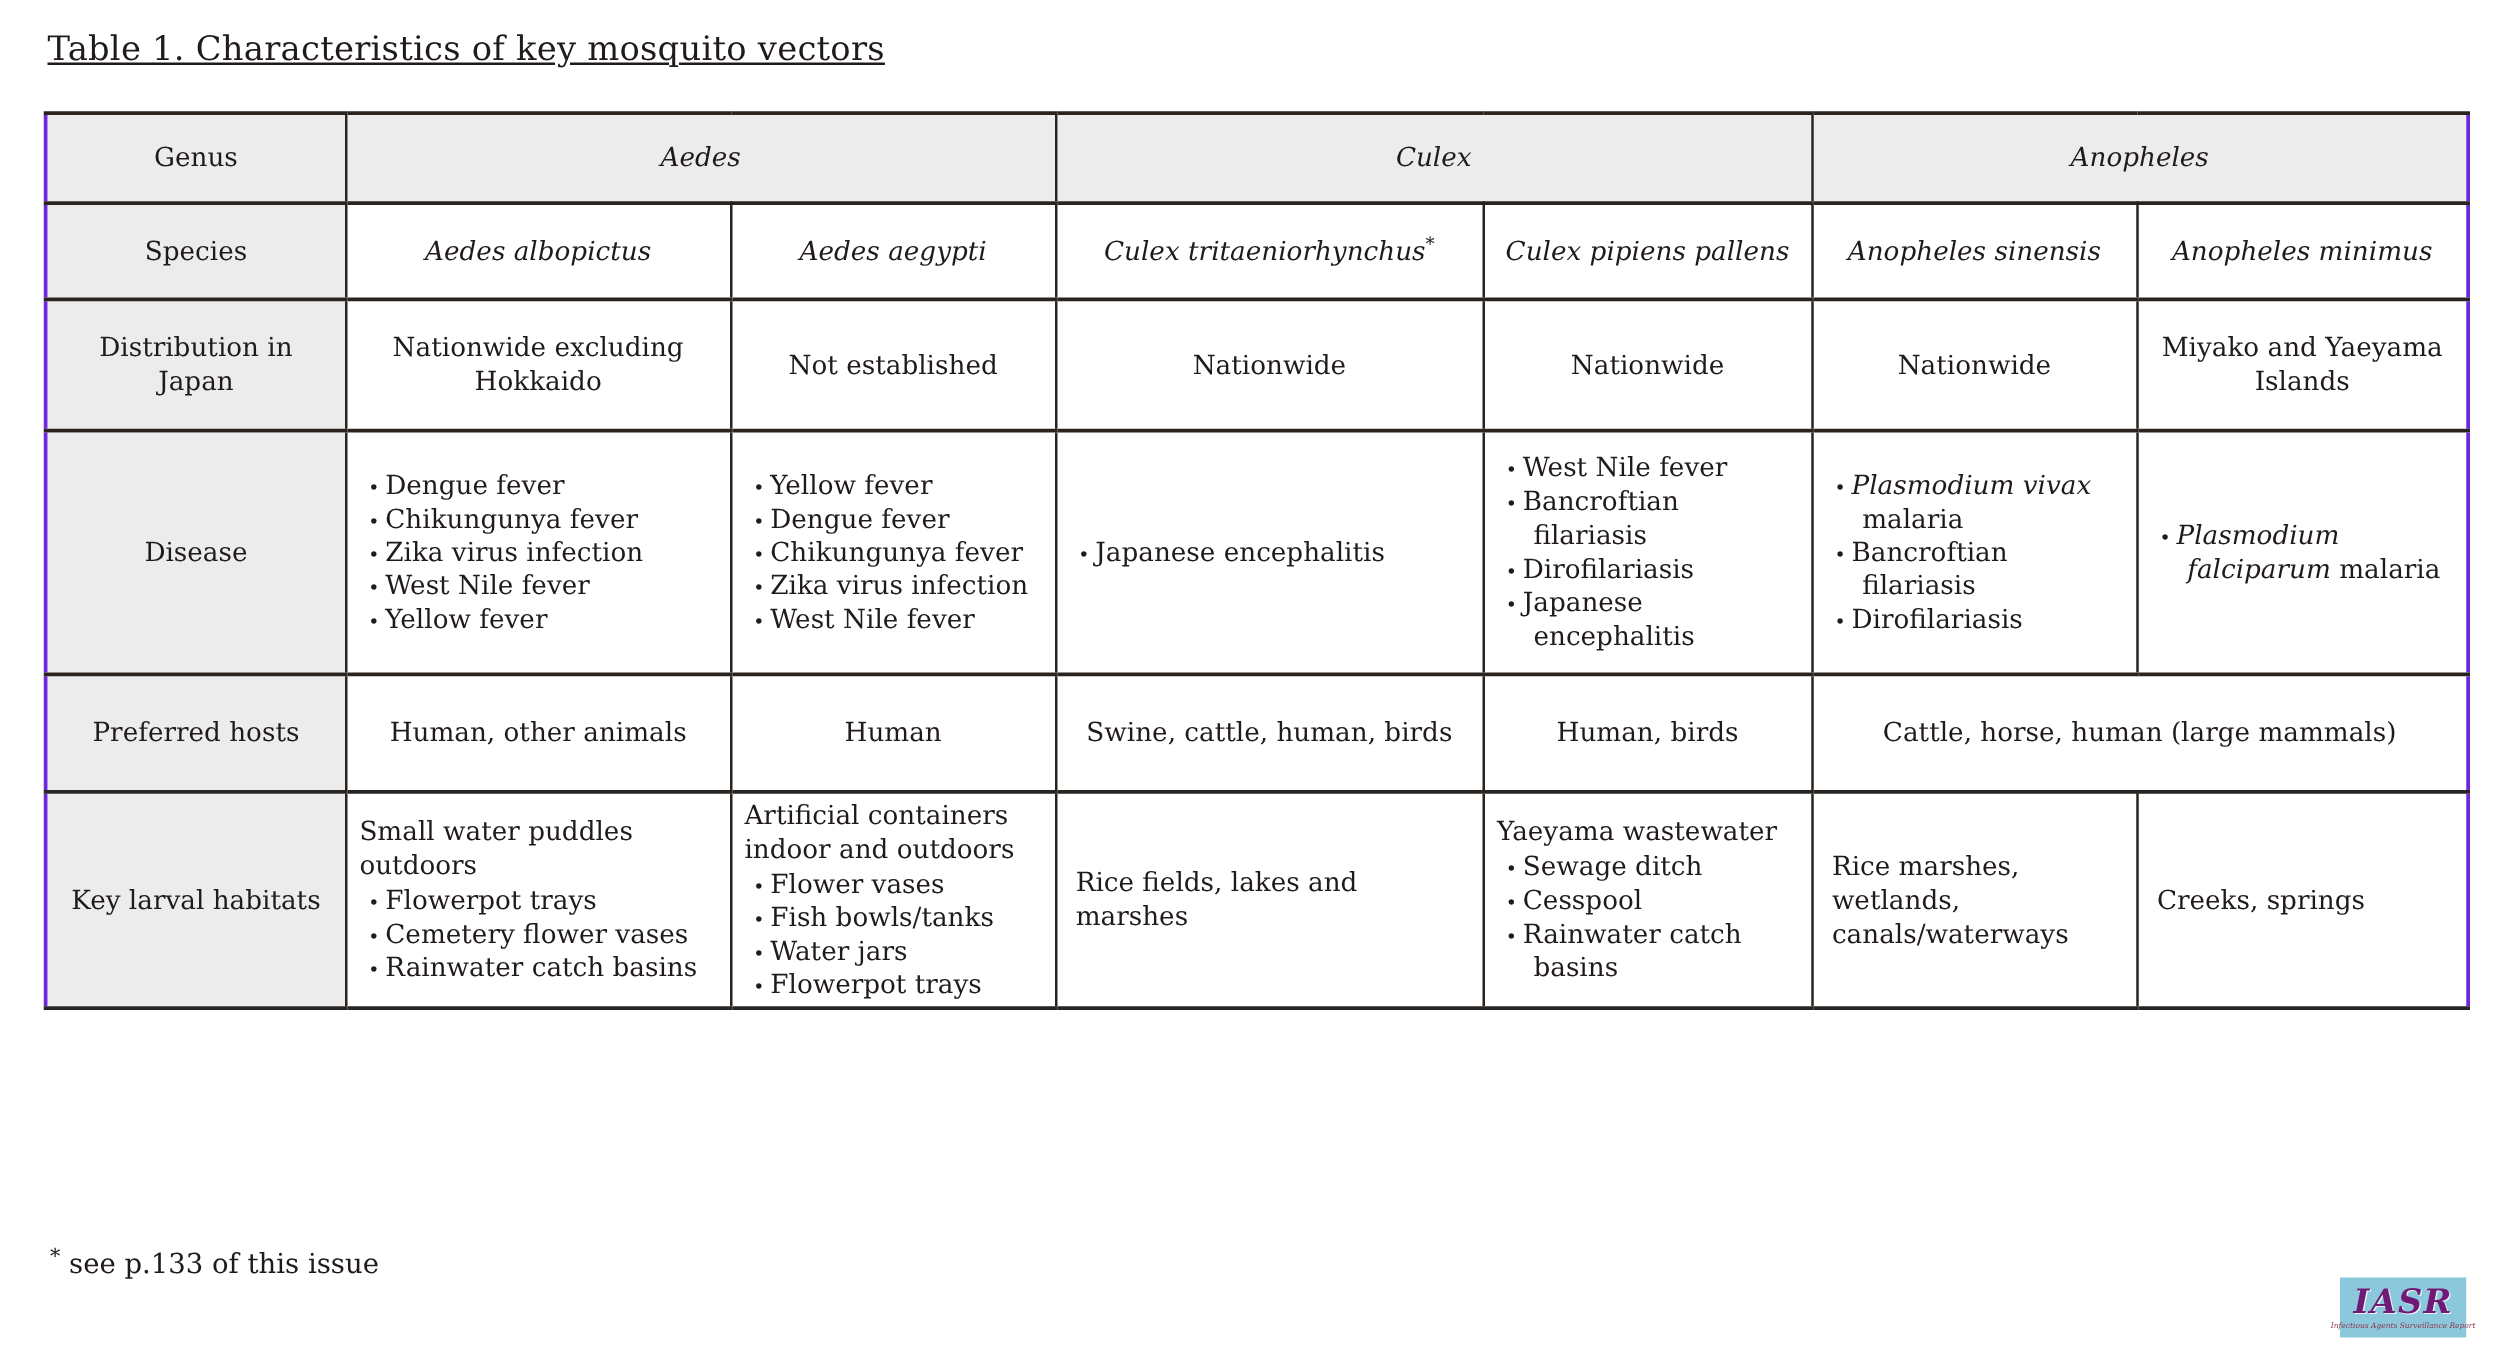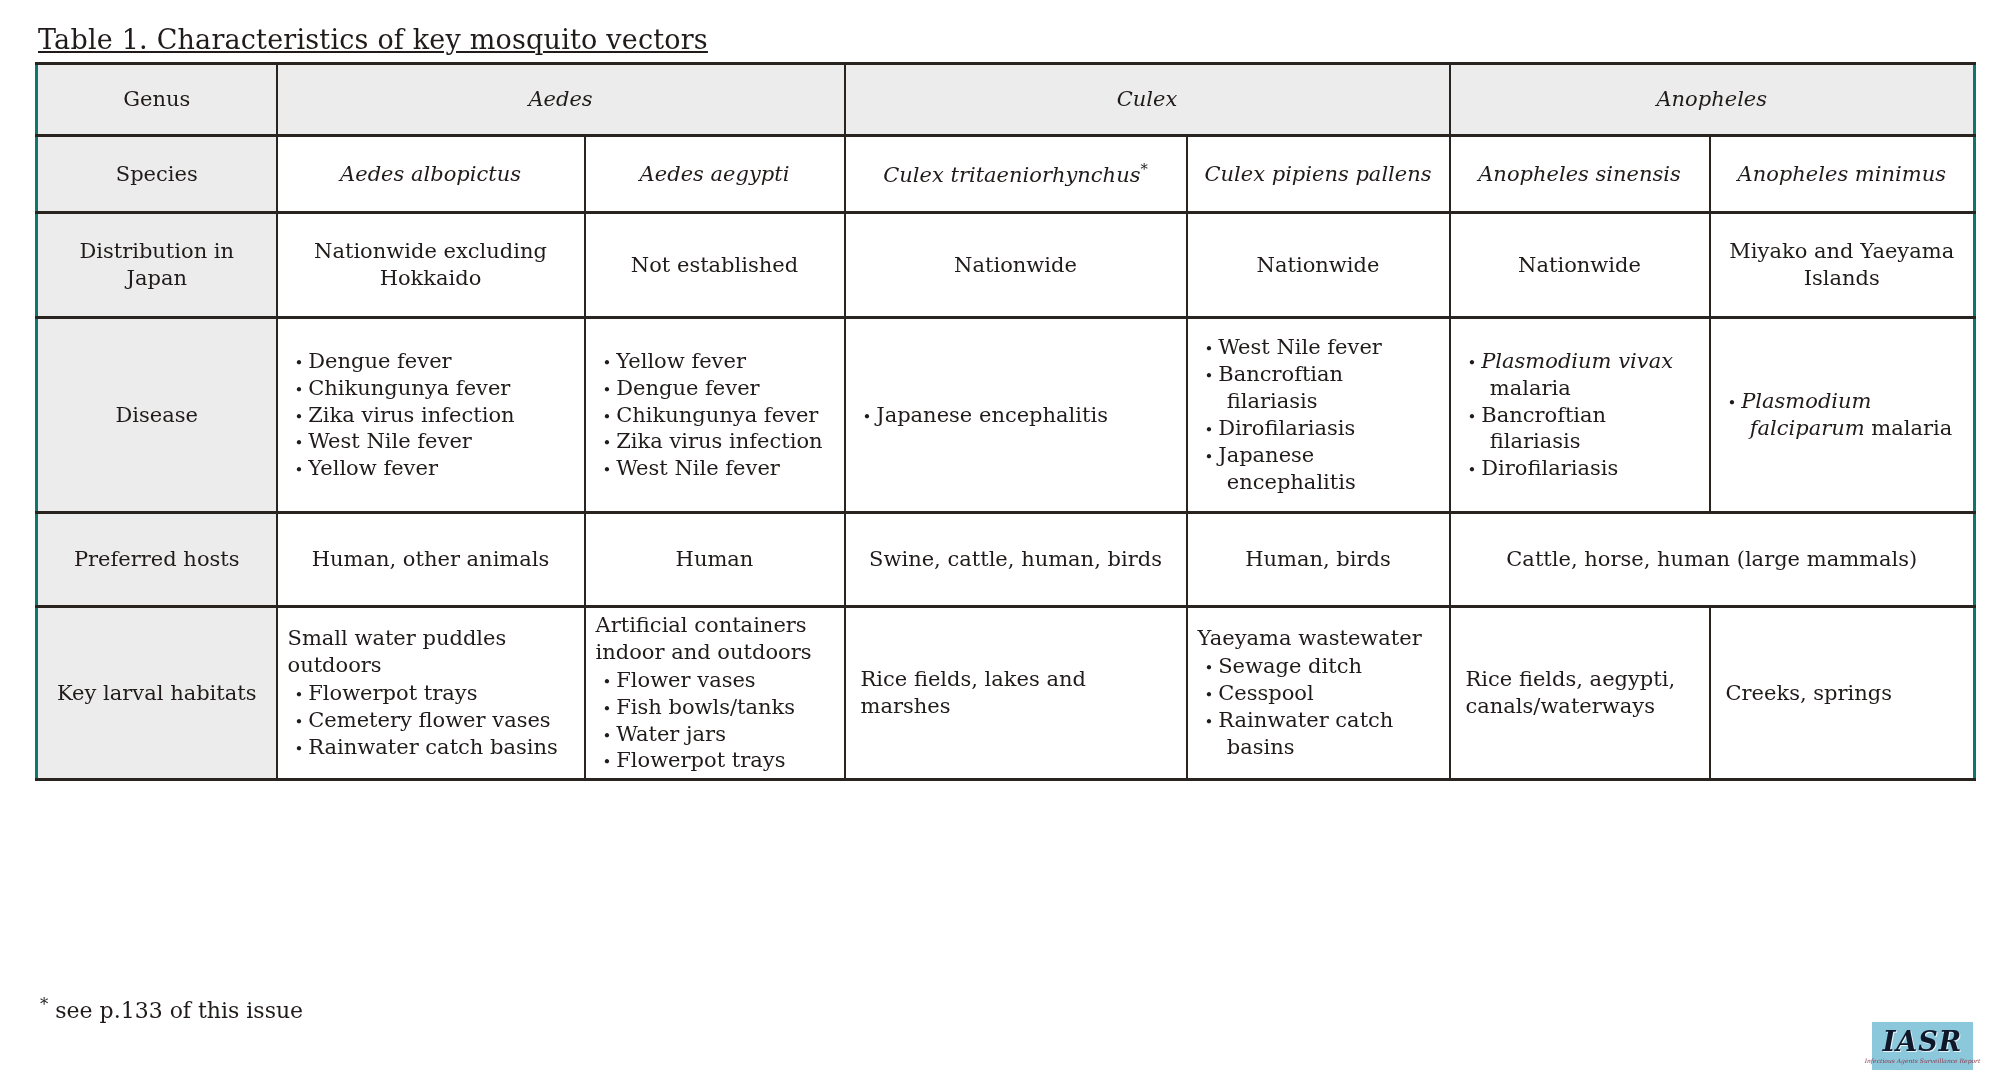--- a/index.html
+++ b/index.html
@@ -6,24 +6,24 @@
   body {
     width:2009px; height:1080px; position:relative;
     background:#ffffff; color:#201b1a;
     font-family:"DejaVu Serif", serif;
   }
   .title {
     position:absolute; left:38px; top:24px;
     font-size:27px; letter-spacing:0.2px;text-decoration:underline;
   }
   table.vectors {
-    position:absolute; left:35px; top:62px;
+    position:absolute; left:35px; top:89px;
     width:1938px; table-layout:fixed;
     border-collapse:collapse;
-    border:3px solid #0f766e;
+    border:3px solid #6d28d9;
   }
   td {
     border:2px solid #2a2421;
     border-top-width:3px; border-bottom-width:3px;
     vertical-align:middle; text-align:center;
     font-size:21px; line-height:1.28;
     padding:4px 10px;
     overflow:hidden;
   }
   .shaded { background:#ececec; }
@@ -49,21 +49,21 @@
   }
   .footnote .sup { font-size:75%; }
   .iasr-logo {
     position:absolute; left:1872px; top:1022px;
     width:101px; height:48px;
     background:#8cc8dc;
     display:flex; flex-direction:column; align-items:center; justify-content:center;
   }
   .iasr-text {
     font-size:27px; font-style:italic; font-weight:bold;
-    color:#0f172a; line-height:1;
+    color:#701a75; line-height:1;
     text-shadow:1px 1px 0 #e8f4f8;
     letter-spacing:1px;
   }
   .iasr-tagline {
     font-size:6px; font-style:italic; color:#8d3648;
     margin-top:2px; white-space:nowrap;
   }
 </style>
 </head>
 <body>
@@ -180,21 +180,21 @@
         </td>
         <td class="cell-left-text"><span>Rice fields, lakes and marshes</span></td>
         <td class="cell-left">
           <div class="list">
             <div class="lead"><span>Yaeyama wastewater</span></div>
             <div class="li"><span class="bullet">• </span><span>Sewage ditch</span></div>
             <div class="li"><span class="bullet">• </span><span>Cesspool</span></div>
             <div class="li"><span class="bullet">• </span><span>Rainwater catch basins</span></div>
           </div>
         </td>
-        <td class="cell-left-text"><span>Rice fields, aegypti, canals/waterways</span></td>
+        <td class="cell-left-text"><span>Rice marshes, wetlands, canals/waterways</span></td>
         <td class="cell-left-text"><span>Creeks, springs</span></td>
       </tr>
     </tbody>
 </table>
 
 <div class="footnote">
   <span class="sup">*</span><span> see p.133 of this issue</span>
 </div>
 
 <div class="iasr-logo">

